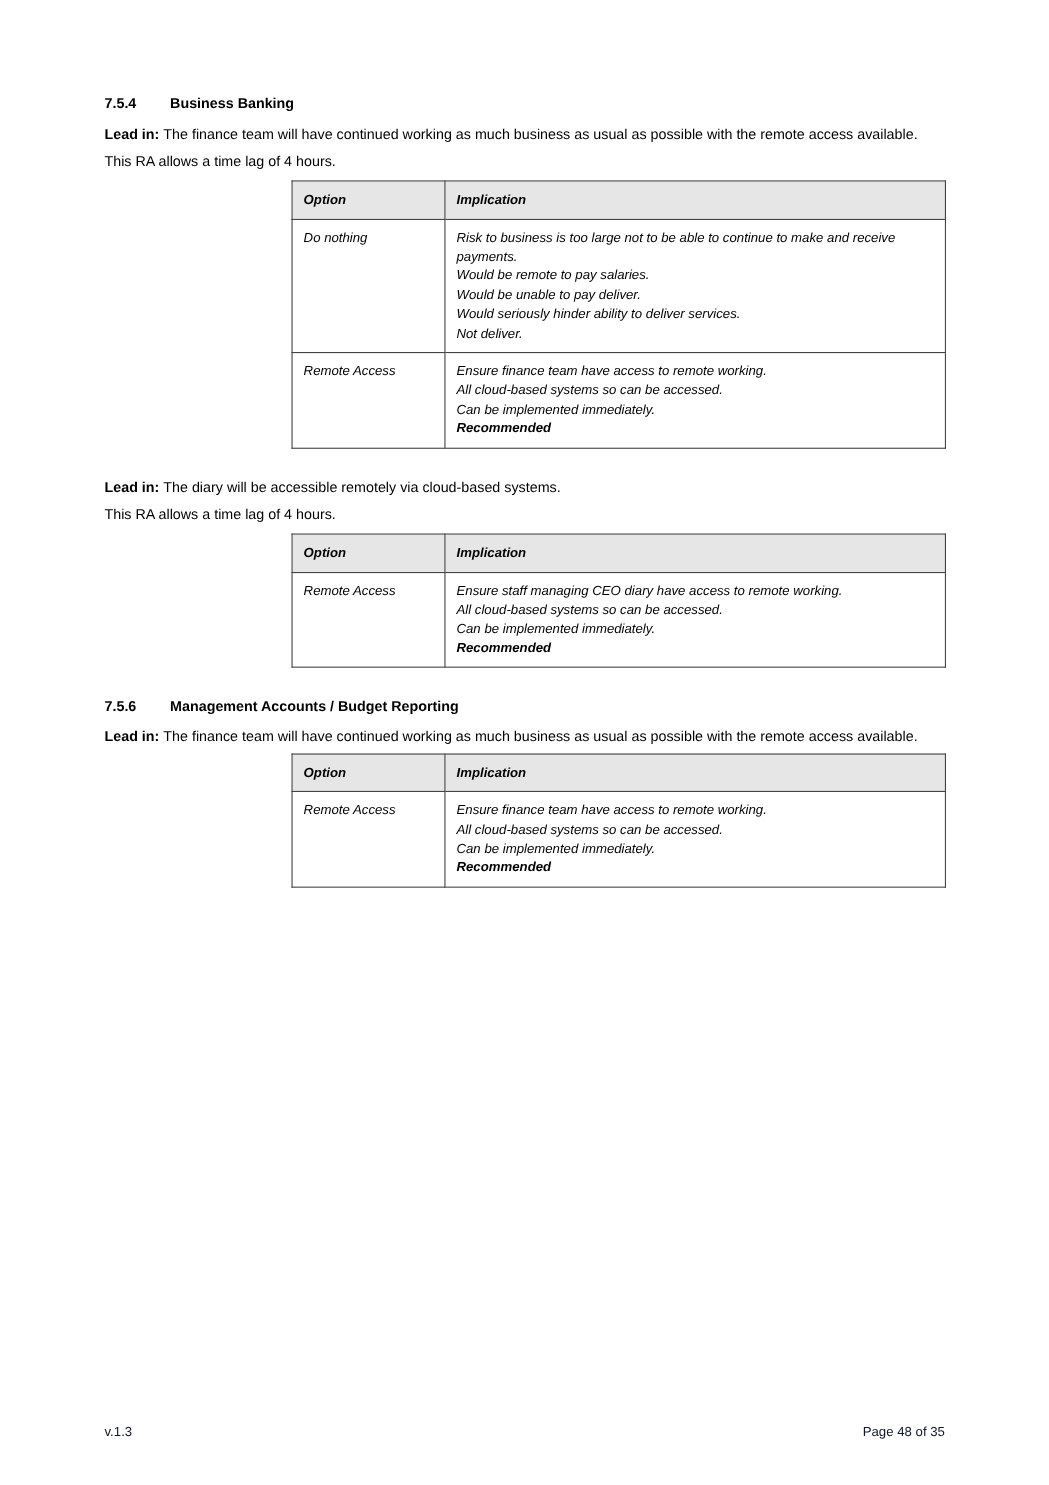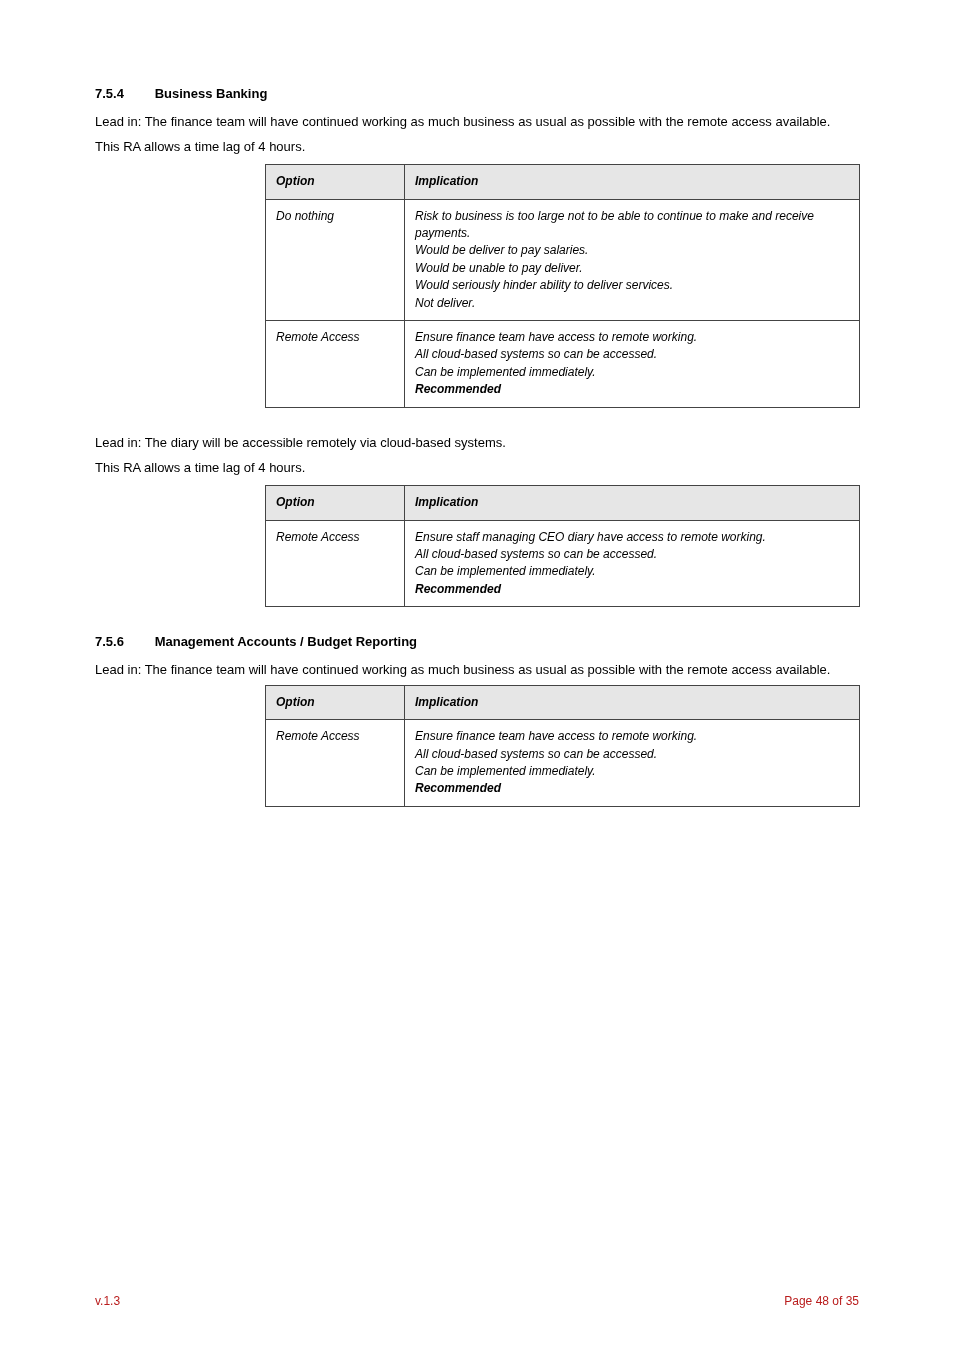--- a/index.html
+++ b/index.html
@@ -29,21 +29,21 @@
   }
   .section-heading .title {
     font-weight: bold;
   }
   .subline {
     font-size: 13px;
     margin: 0 0 6px 0;
     line-height: 1.4;
   }
   .lead-label {
-    font-weight: normal;
+    font-weight: bold;
   }
   .para {
     font-size: 13px;
     line-height: 1.5;
     margin: 0 0 8px 0;
   }
   .tbl-wrap {
     margin-left: 170px;
     margin-top: 6px;
     margin-bottom: 26px;
@@ -71,21 +71,21 @@
     position: absolute;
     left: 0;
     right: 0;
     bottom: 42px;
     width: 100%;
     box-sizing: border-box;
     padding: 0 95px;
     display: flex;
     justify-content: space-between;
     font-size: 12px;
-    color: #b91c1c;
+    color: #0f172a;
   }
   .sec-block { margin-bottom: 18px; }
 </style>
 </head>
 <body>
 
 <div class="page">
 
   <div class="sec-block">
     <p class="section-heading">
@@ -102,21 +102,21 @@
           <tr>
             <th class="col-option">Option</th>
             <th>Implication</th>
           </tr>
         </thead>
         <tbody>
           <tr>
             <td>Do nothing</td>
             <td>
               <span>Risk to business is too large not to be able to continue to make and receive payments.</span><br>
-              <span>Would be deliver to pay salaries.</span><br>
+              <span>Would be remote to pay salaries.</span><br>
               <span>Would be unable to pay deliver.</span><br>
               <span>Would seriously hinder ability to deliver services.</span><br>
               <span>Not deliver.</span>
             </td>
           </tr>
           <tr>
             <td>Remote Access</td>
             <td>
               <span>Ensure finance team have access to remote working.</span><br>
               <span>All cloud-based systems so can be accessed.</span><br>

